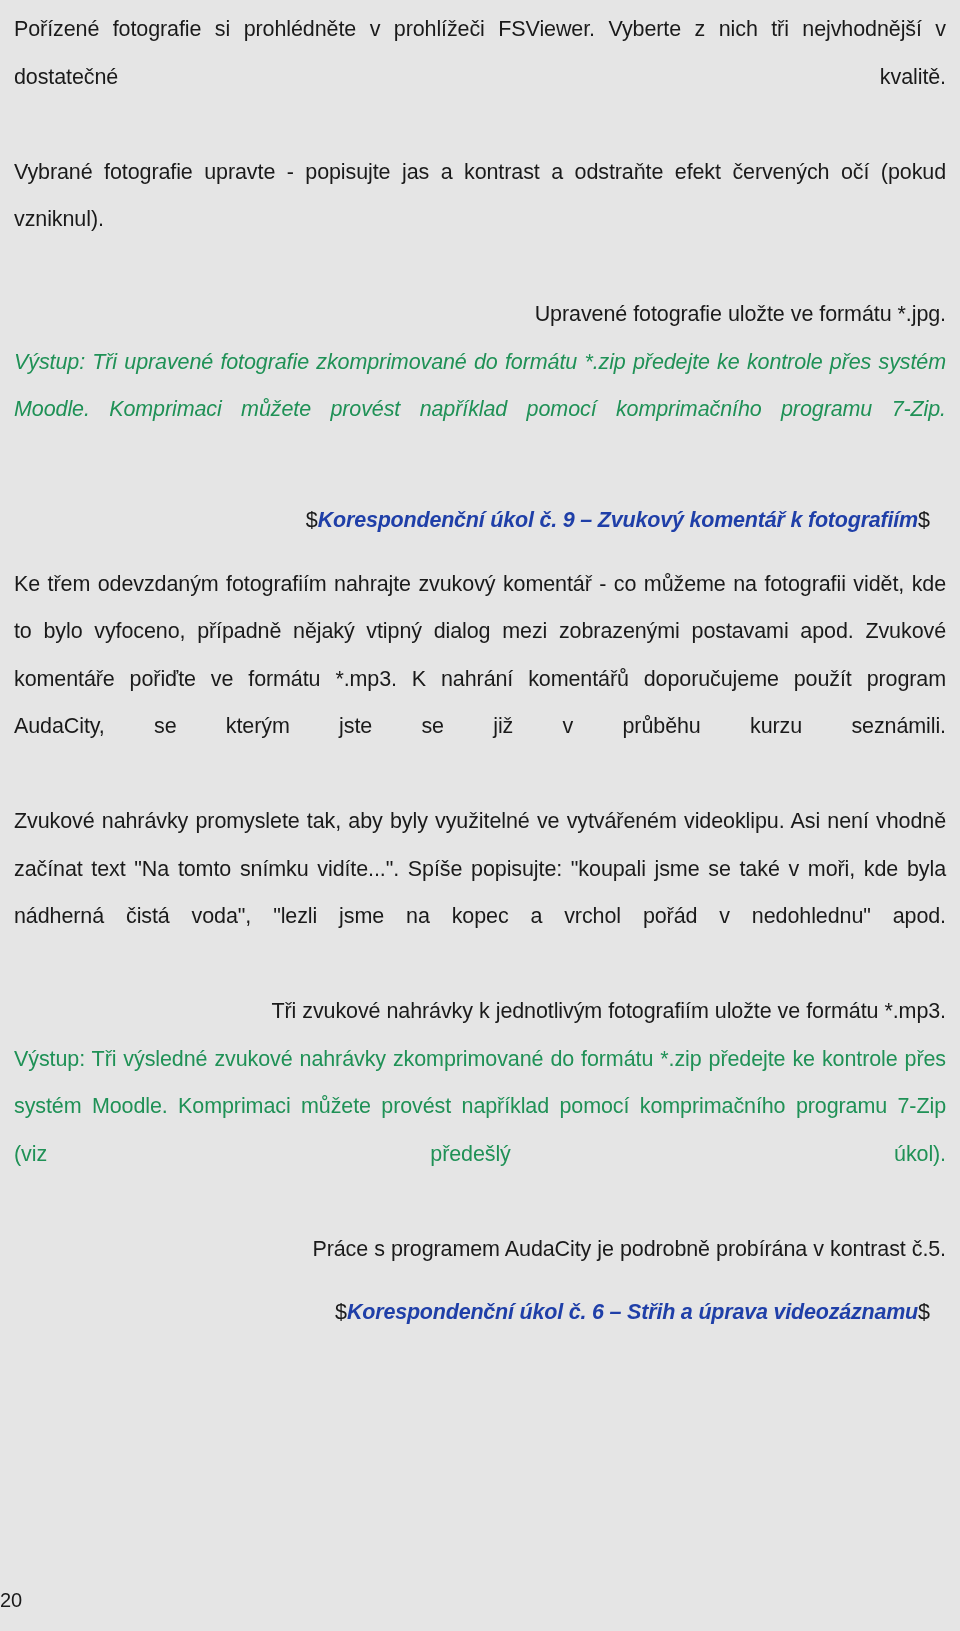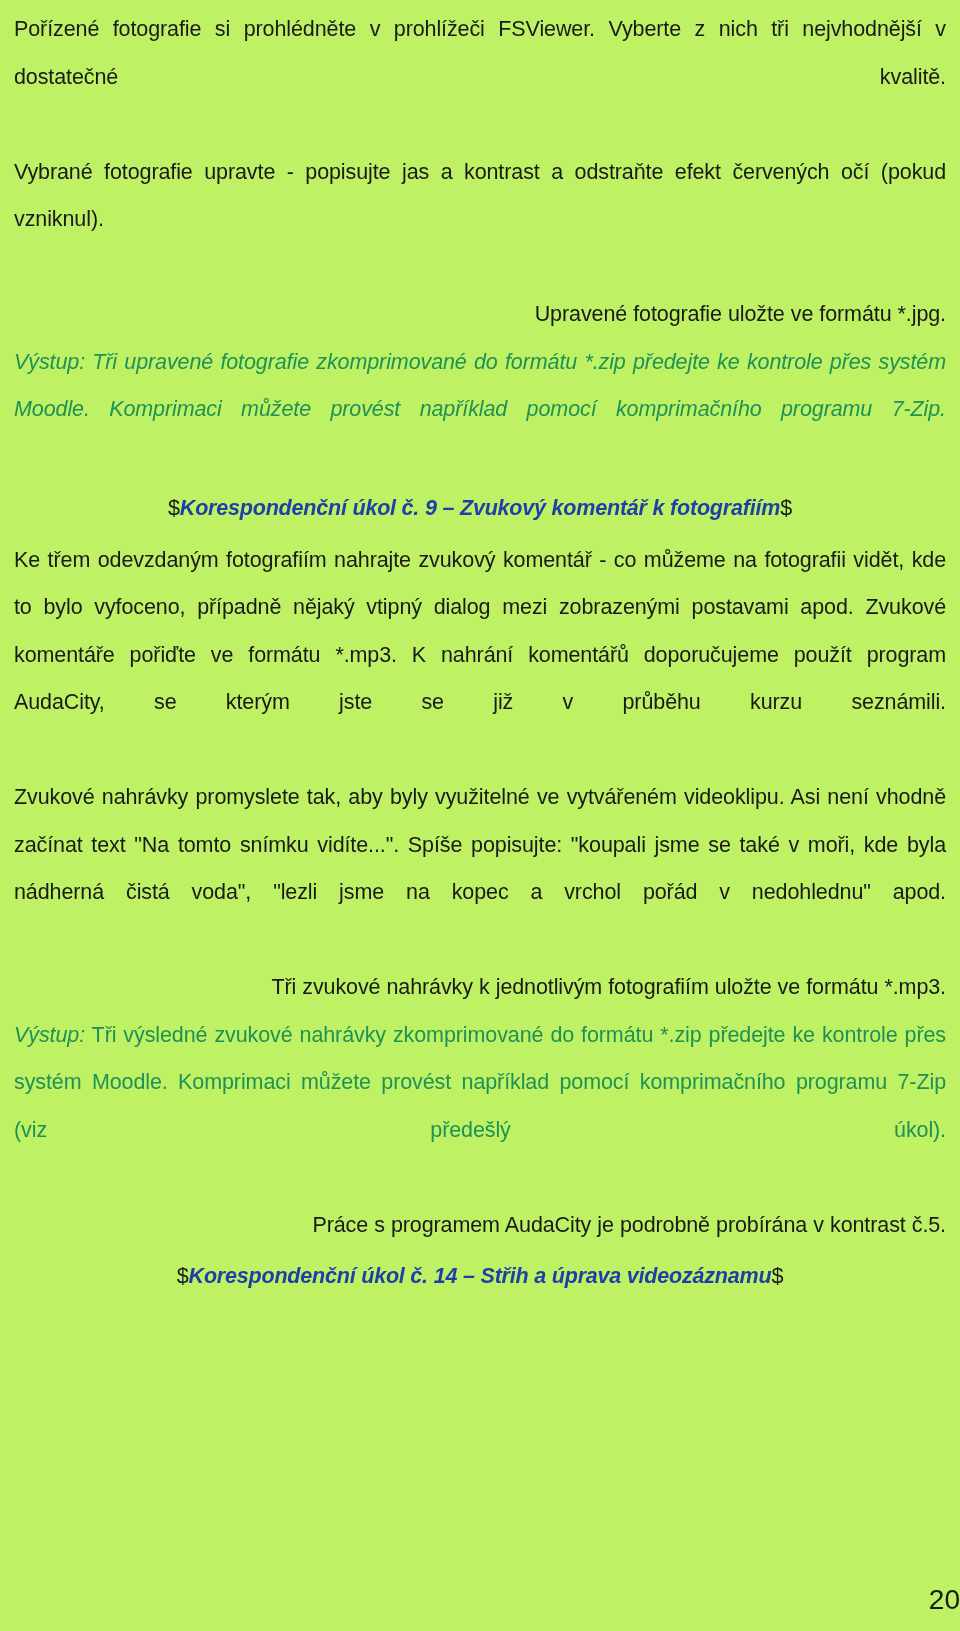--- a/index.html
+++ b/index.html
@@ -6,21 +6,21 @@
   html, body {
     margin: 0;
     padding: 0;
     background: #ffffff;
   }
 
   .page {
     position: relative;
     width: 960px;
     height: 1631px;
-    background: #bef264;
+    background: #e5e5e5;
     box-sizing: border-box;
     padding: 0 14px 8px 14px;
     font-family: "Liberation Sans", sans-serif;
     overflow: hidden;
   }
 
   .body-area {
     padding-top: 6px;
   }
 
@@ -50,52 +50,51 @@
 
   
   .green {
     color: #1f9156;
   }
   .green-italic {
     color: #1f9156;
     font-style: italic;
   }
   .ital {
-    font-style: italic;
   }
 
   
   .heading {
     font-size: 21.5px;
     line-height: 47.5px;
-    margin: 4px;
+    margin: 16px;
     color: #1a1a1a;
-    text-align: center;
+    text-align: right;
     white-space: nowrap;
   }
   .heading .dollar {
     color: #1a1a1a;
     font-weight: normal;
     font-style: normal;
   }
   .heading .htext {
     color: #1f3fa8;
     font-weight: bold;
     font-style: italic;
     letter-spacing: -0.2px;
   }
 
   
   .page-number {
     position: absolute;
     left: 0;
-    right: 0;
+    right: 8px;
     bottom: 18px;
-    text-align: right;
-    font-size: 28px;
+    text-align: left;
+    font-size: 20px;
     color: #1a1a1a;
     line-height: 26px;
   }
 </style>
 </head>
 <body>
 
 <div class="page">
 
   <div class="body-area">
@@ -114,20 +113,20 @@
     <p class="p">Ke třem odevzdaným fotografiím nahrajte zvukový komentář - co můžeme na fotografii vidět, kde to bylo vyfoceno, případně nějaký vtipný dialog mezi zobrazenými postavami apod. Zvukové komentáře pořiďte ve formátu *.mp3. K nahrání komentářů doporučujeme použít program AudaCity, se kterým jste se již v průběhu kurzu seznámili.</p>
 
     <p class="p">Zvukové nahrávky promyslete tak, aby byly využitelné ve vytvářeném videoklipu. Asi není vhodně začínat text "Na tomto snímku vidíte...". Spíše popisujte: "koupali jsme se také v moři, kde byla nádherná čistá voda", "lezli jsme na kopec a vrchol pořád v nedohlednu" apod.</p>
 
     <p class="p nojust">Tři zvukové nahrávky k jednotlivým fotografiím uložte ve formátu *.mp3.</p>
 
     <p class="p green"><span class="ital">Výstup:</span><span> Tři výsledné zvukové nahrávky zkomprimované do formátu *.zip předejte ke kontrole přes systém Moodle. Komprimaci můžete provést například pomocí komprimačního programu 7-Zip (viz předešlý úkol).</span></p>
 
     <p class="p nojust">Práce s programem AudaCity je podrobně probírána v kontrast č.5.</p>
 
-    <p class="heading"><span class="dollar">$</span><span class="htext">Korespondenční úkol č. 14 – Střih a úprava videozáznamu</span><span class="dollar">$</span></p>
+    <p class="heading"><span class="dollar">$</span><span class="htext">Korespondenční úkol č. 6 – Střih a úprava videozáznamu</span><span class="dollar">$</span></p>
 
 
   </div>
 
   <div class="page-number">20</div>
 
 </div>
 
 </body></html>

